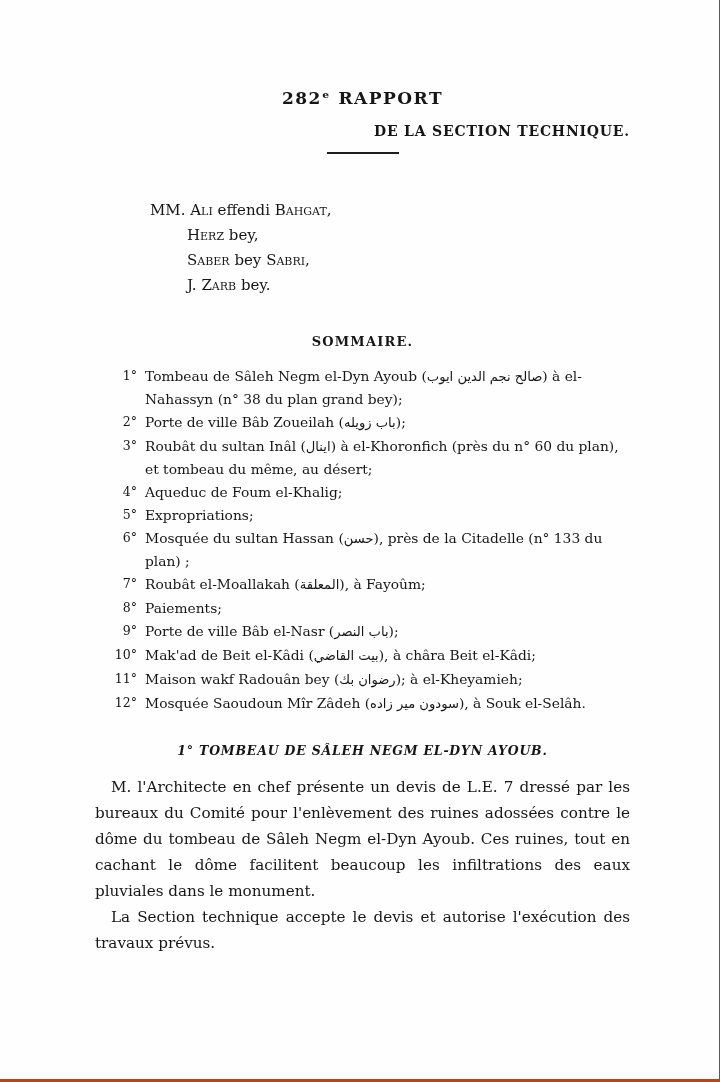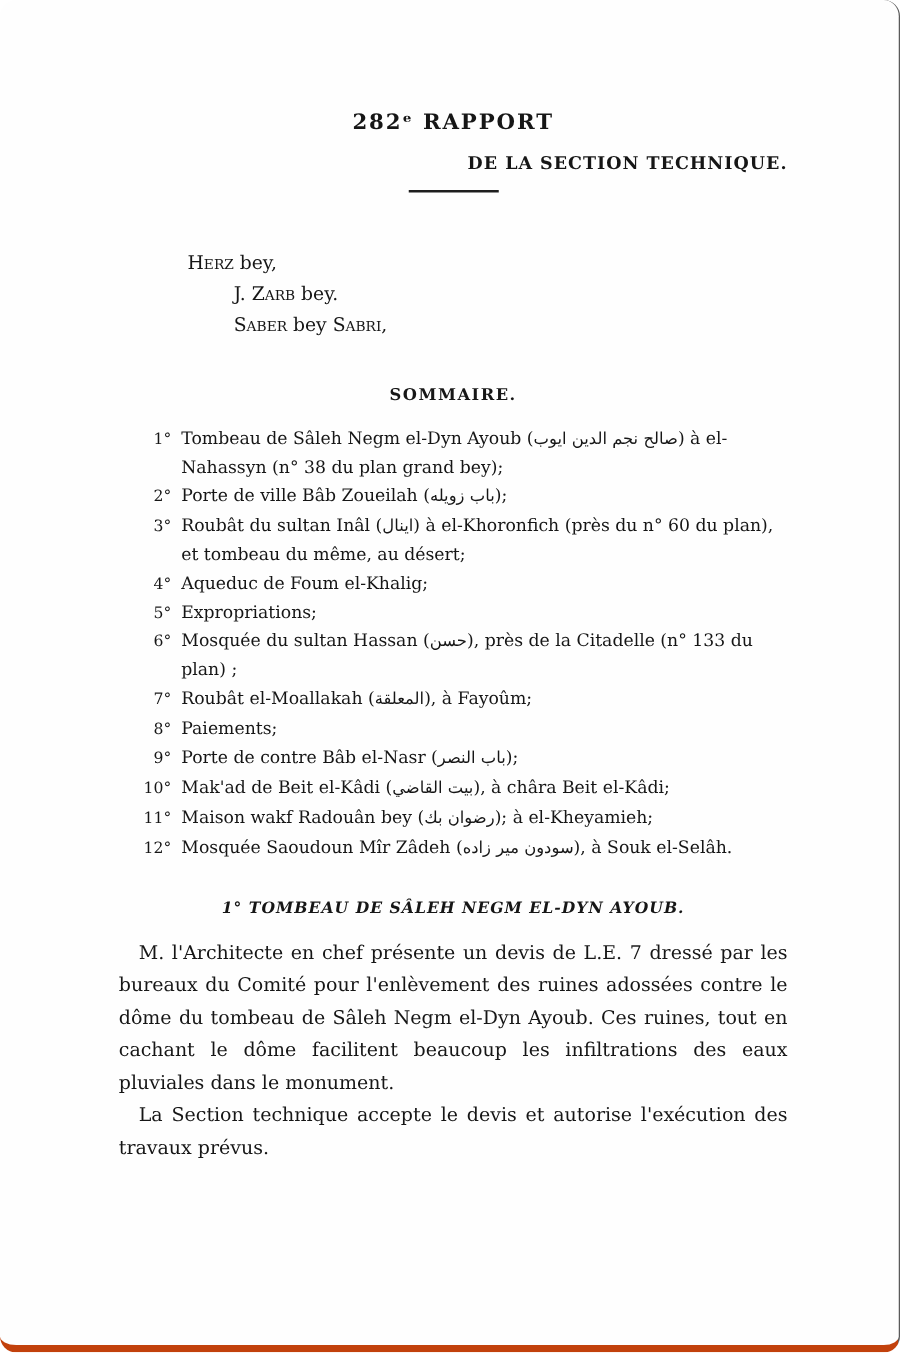--- a/index.html
+++ b/index.html
@@ -11,23 +11,22 @@
     position: relative;
     width: 720px;
     height: 1082px;
     margin: 0 auto;
     background: #fefefe;
     color: #161616;
     font-family: "DejaVu Serif", "Liberation Serif", serif;
     box-sizing: border-box;
     padding-top: 88px;
     border-right: 1px solid #5a5a5a;
-    border-bottom: 6px solid #c2410c;
+    border-bottom: 3px solid #c2410c;
     overflow: hidden;
-    border-radius: 13px;
   }
   .content {
     width: 535px;
     margin-left: 95px;
   }
   .doc-title {
     text-align: center;
     font-size: 17px;
     font-weight: bold;
     letter-spacing: 1.5px;
@@ -116,23 +115,24 @@
 <body>
 
 <div class="page">
   <div class="content">
 
     <h1 class="doc-title">282ᵉ RAPPORT</h1>
     <h2 class="doc-subtitle">DE LA SECTION TECHNIQUE.</h2>
     <hr class="divider">
 
     <div class="attendees">
+        <div class="attendee"><span>MM. </span><span class="sc">Ali</span><span> effendi </span><span class="sc">Bahgat</span><span>,</span></div>
         <div class="attendee"><span class="sc">Herz</span><span> bey,</span></div>
+        <div class="attendee"><span class="sc">Saber</span><span> bey </span><span class="sc">Sabri</span><span>,</span></div>
         <div class="attendee"><span>J. </span><span class="sc">Zarb</span><span> bey.</span></div>
-        <div class="attendee"><span class="sc">Saber</span><span> bey </span><span class="sc">Sabri</span><span>,</span></div>
       </div>
 
     <h3 class="summary-heading">SOMMAIRE.</h3>
     <div class="summary-list">
         <div class="sum-item">
           <span class="num">1°</span>
           <span class="txt"><span>Tombeau de Sâleh Negm el-Dyn Ayoub (</span><span class="arabic">صالح نجم الدين ايوب</span><span>) à el-Nahassyn (n° 38 du plan grand bey);</span></span>
         </div>
         <div class="sum-item">
           <span class="num">2°</span>
@@ -157,21 +157,21 @@
         <div class="sum-item">
           <span class="num">7°</span>
           <span class="txt"><span>Roubât el-Moallakah (</span><span class="arabic">المعلقة</span><span>), à Fayoûm;</span></span>
         </div>
         <div class="sum-item">
           <span class="num">8°</span>
           <span class="txt"><span>Paiements;</span></span>
         </div>
         <div class="sum-item">
           <span class="num">9°</span>
-          <span class="txt"><span>Porte de contre Bâb el-Nasr (</span><span class="arabic">باب النصر</span><span>);</span></span>
+          <span class="txt"><span>Porte de ville Bâb el-Nasr (</span><span class="arabic">باب النصر</span><span>);</span></span>
         </div>
         <div class="sum-item">
           <span class="num">10°</span>
           <span class="txt"><span>Mak'ad de Beit el-Kâdi (</span><span class="arabic">بيت القاضي</span><span>), à châra Beit el-Kâdi;</span></span>
         </div>
         <div class="sum-item">
           <span class="num">11°</span>
           <span class="txt"><span>Maison wakf Radouân bey (</span><span class="arabic">رضوان بك</span><span>); à el-Kheyamieh;</span></span>
         </div>
         <div class="sum-item">

